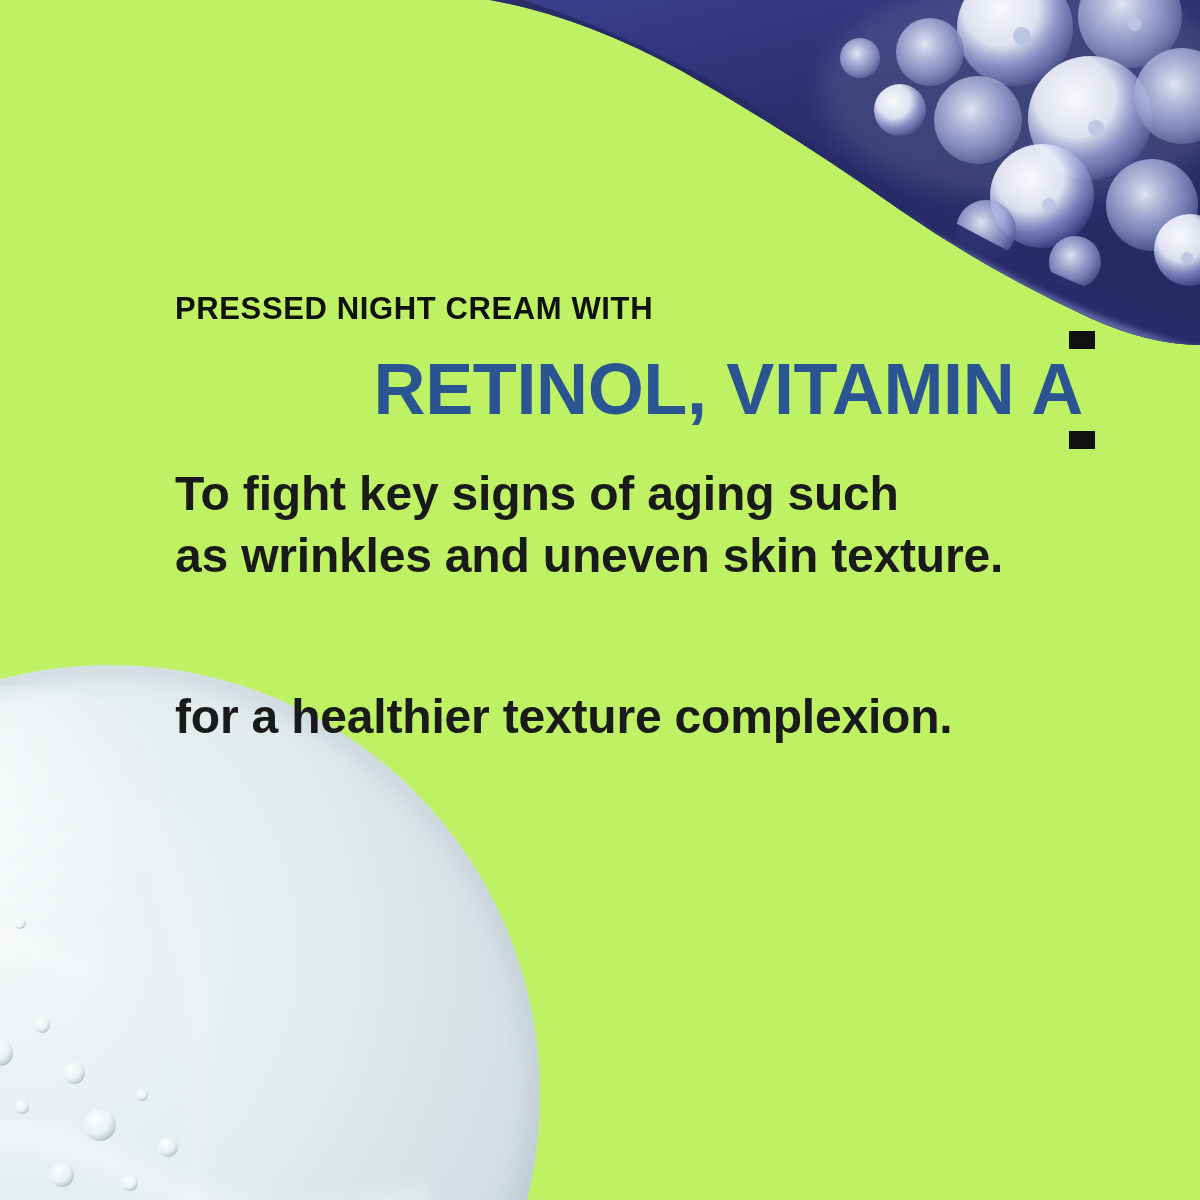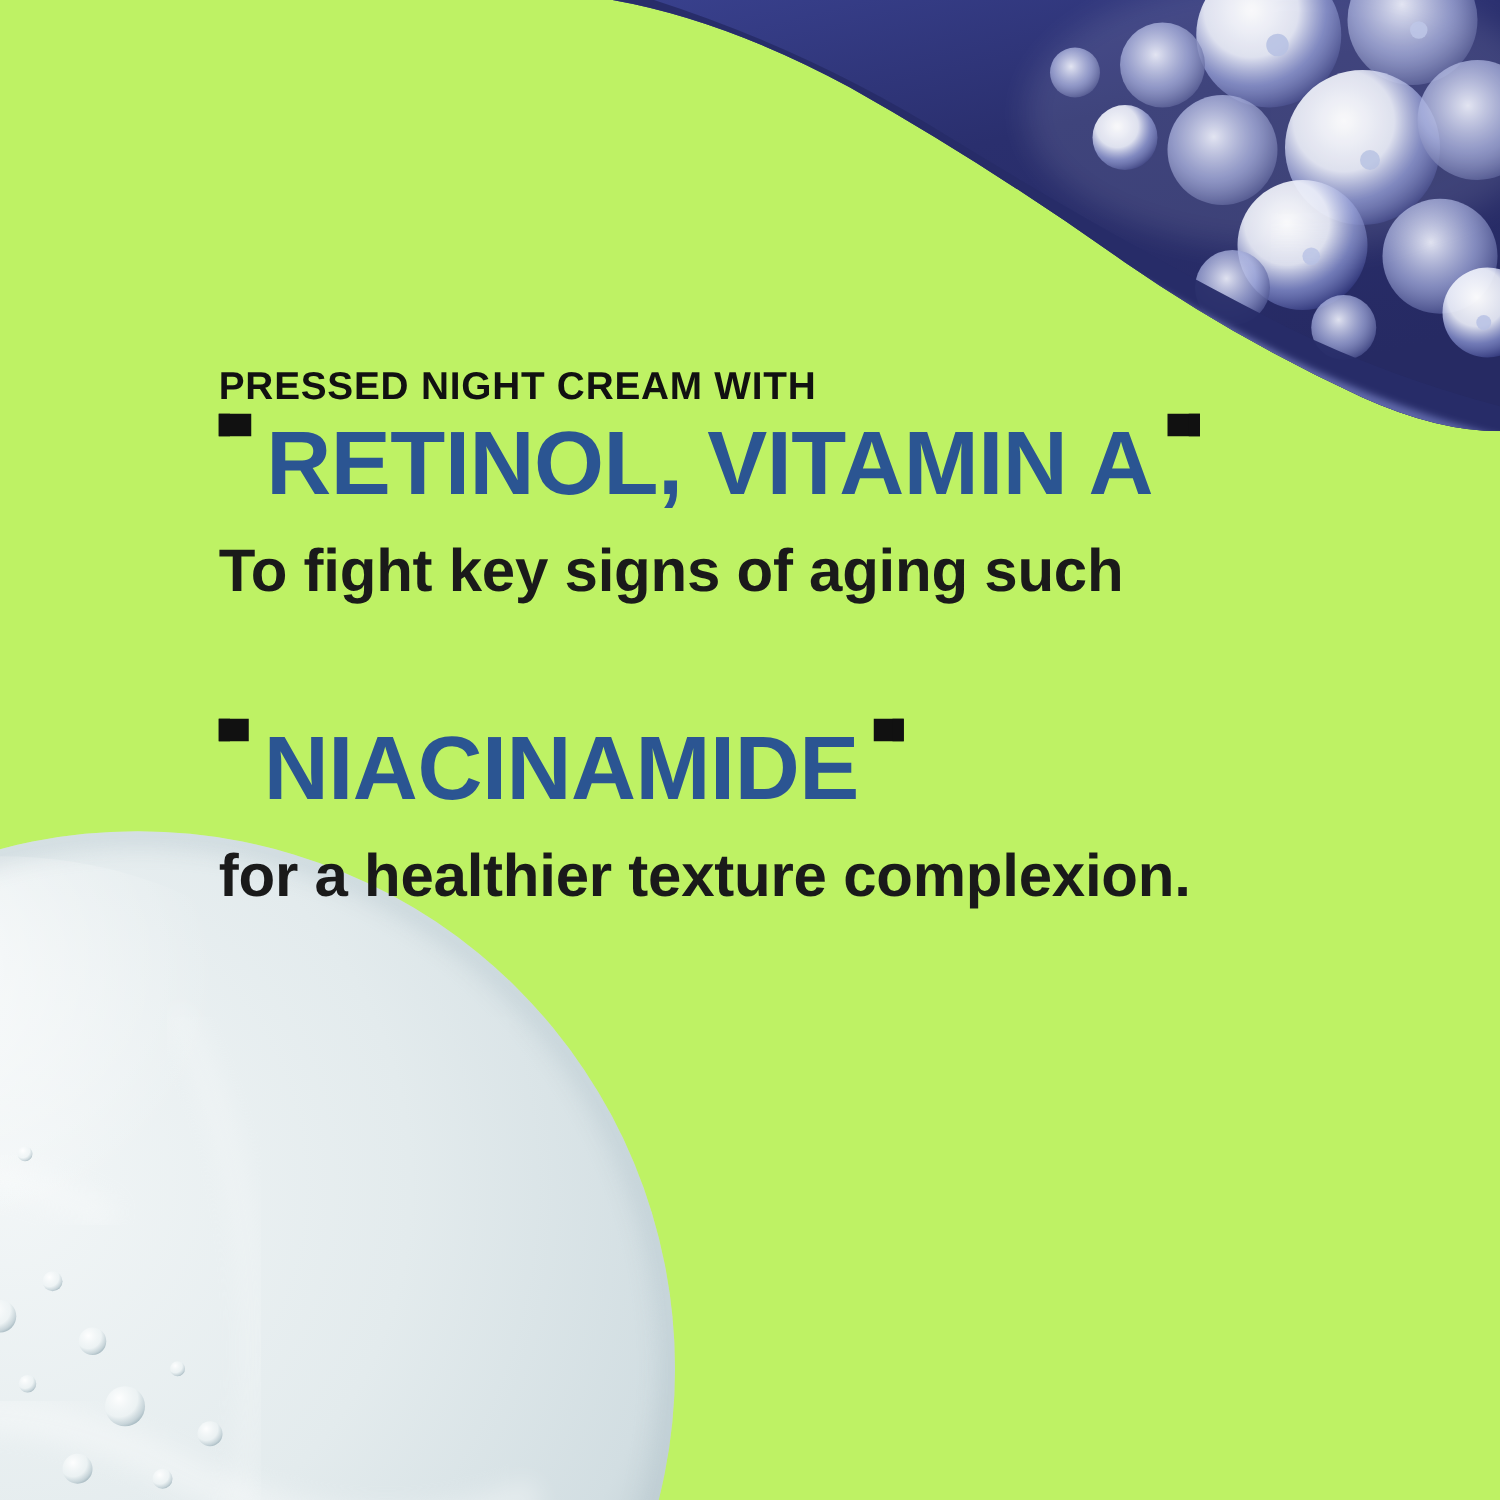--- a/index.html
+++ b/index.html
@@ -58,23 +58,24 @@
     font-weight: bold;
     letter-spacing: 0.02em;
     color: #111111;
     line-height: 1.08;
     margin: 0 0 6px 0;
     white-space: nowrap;
   }
 
   .bracket-line {
     display: flex;
-    align-items: flex-start;
+    align-items: flex-end;
     margin: 0;
     line-height: 1;
+    flex-direction: column;
   }
 
   .bracket {
     display: inline-block;
     width: 26px;
     border-top: 9px solid #111111;
     border-bottom: 9px solid #111111;
     box-sizing: border-box;
     flex: 0 0 auto;
   }
@@ -298,31 +299,27 @@
       <p class="eyebrow">PRESSED NIGHT CREAM WITH</p>
 
       <div class="bracket-line">
         <span class="bracket left"></span>
         <span class="headline">RETINOL, VITAMIN A</span>
         <span class="bracket right"></span>
       </div>
 
       <p class="body-copy">
         <span class="ln">To fight key signs of aging such</span>
+        <span class="ln">as wrinkles and uneven skin texture.</span>
       </p>
     </div>
 
     <div class="block-gap"></div>
 
     <div id="block-2">
-      <div class="bracket-line">
-        <span class="bracket left"></span>
-        <span class="headline">NIACINAMIDE</span>
-        <span class="bracket right"></span>
-      </div>
 
       <p class="body-copy">
         <span class="ln">for a healthier texture complexion.</span>
       </p>
     </div>
 
   </div>
 </div>
 
 </body></html>

